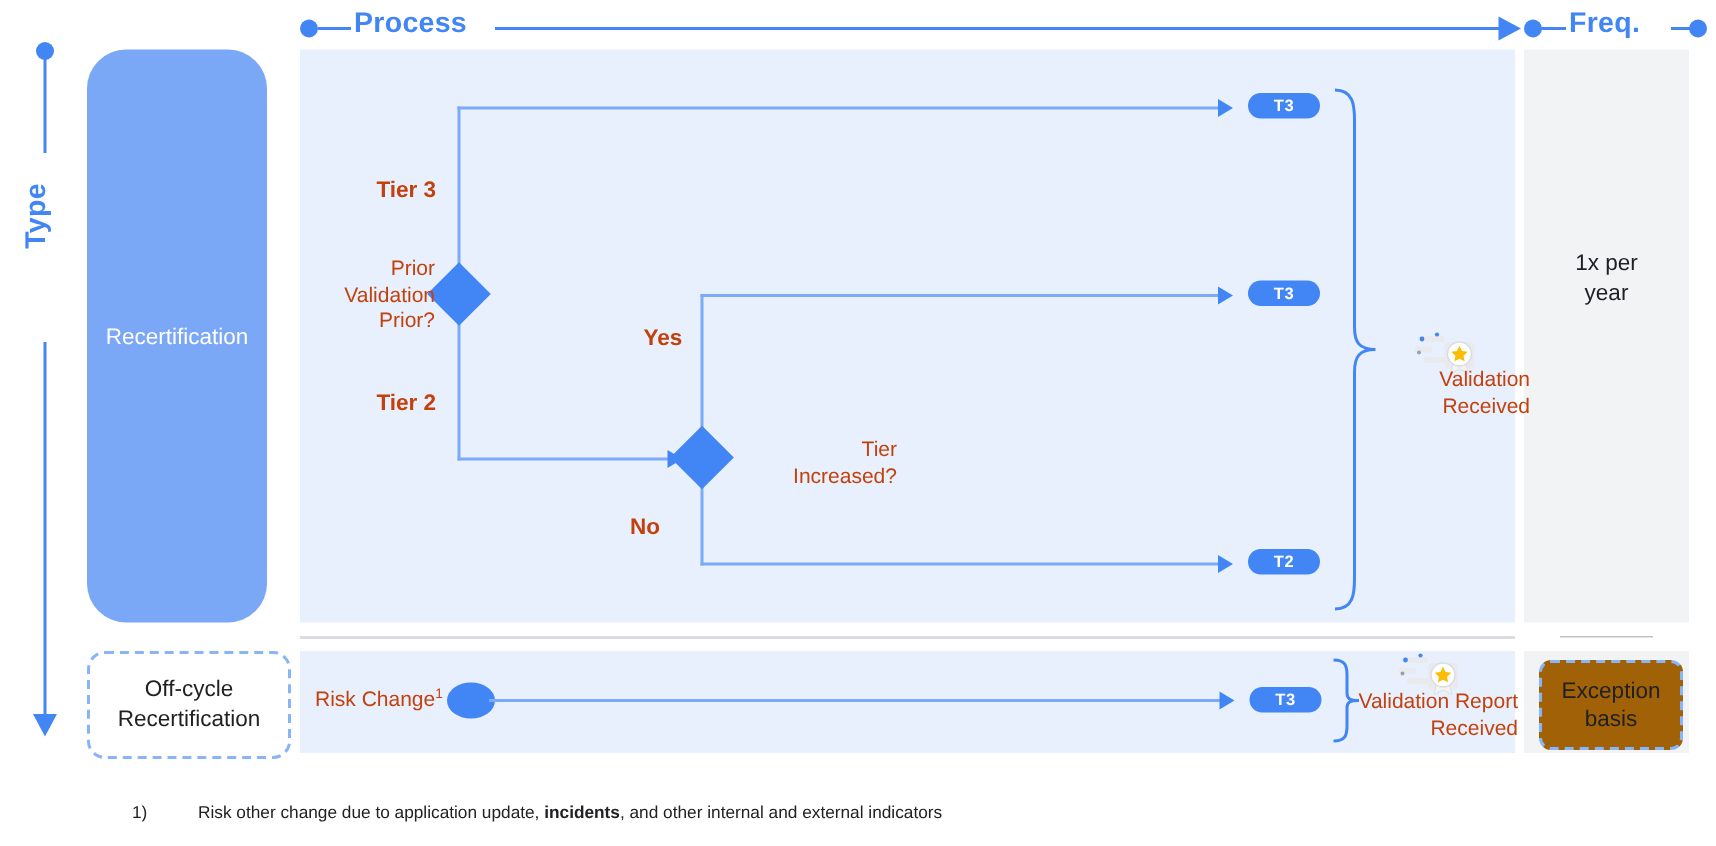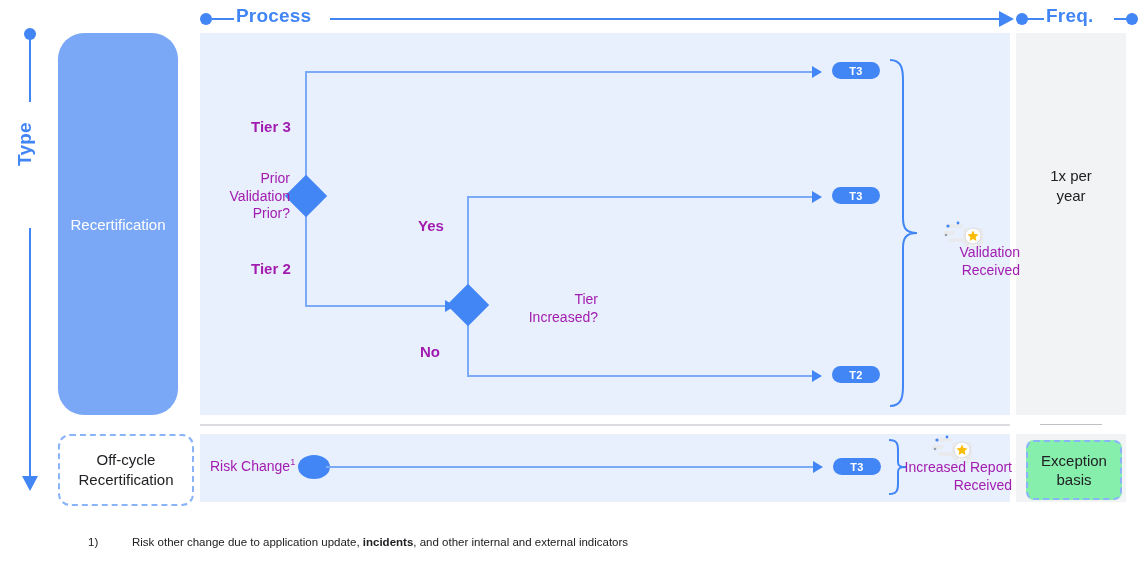--- a/index.html
+++ b/index.html
@@ -73,34 +73,34 @@
   .v{width:2px;}
   .arrowR{width:0;height:0;border-top:6px solid transparent;border-bottom:6px solid transparent;border-left:10px solid #4285F4;}
   .diamond{width:30px;height:30px;background:#4285F4;transform:rotate(45deg);}
   .pill{
     width:48px;height:17px;border-radius:9px;background:#4285F4;color:#fff;
     font-size:11px;font-weight:700;display:flex;align-items:center;justify-content:center;
     letter-spacing:.4px;
   }
   .startnode{width:32px;height:24px;border-radius:50%;background:#4285F4;}
 
-  .lbl{font-size:14px;color:#a21caf;}
+  .lbl{font-size:14px;color:#c2410c;}
   .lbl.b{font-weight:700;font-size:15px;}
   .lbl.c{text-align:right;line-height:1.25;}
 
   
   .brace{stroke:#4285F4;stroke-width:2;fill:none;}
 
   
   .vicon{width:46px;height:34px;}
 
   
   #exception-box{
     left:1026px;top:440px;width:92px;height:56px;border-radius:8px;
-    border:2px dashed #8AB4F8;background:#86efac;
+    border:2px dashed #8AB4F8;background:#a16207;
     display:flex;flex-direction:column;align-items:center;justify-content:center;
     font-size:15px;line-height:1.3;text-align:center;color:#202124;
   }
   #freq-text{
     left:1016px;top:166px;width:110px;text-align:center;font-size:15px;line-height:1.35;color:#202124;
   }
 
   
   #footnote{left:88px;top:536px;width:1000px;font-size:11.5px;color:#202124;}
   #footnote .num{position:absolute;left:0;top:0;}
@@ -178,21 +178,21 @@
     <div>Prior?</div>
   </div>
 
   <div class="abs lbl c" style="left:478px;top:291px;width:120px;">
     <div>Tier</div>
     <div>Increased?</div>
   </div>
 
   <div class="abs lbl b" style="left:251px;top:118px;">Tier 3</div>
   <div class="abs lbl b" style="left:251px;top:260px;">Tier 2</div>
-  <div class="abs lbl b" style="left:418px;top:217px;">Yes</div>
+  <div class="abs lbl b" style="left:429px;top:217px;">Yes</div>
   <div class="abs lbl b" style="left:420px;top:343px;">No</div>
 
   <div class="abs pill" style="left:832px;top:62px;">T3</div>
   <div class="abs pill" style="left:832px;top:187px;">T3</div>
   <div class="abs pill" style="left:832px;top:366px;">T2</div>
 
   <svg class="abs" style="left:886px;top:58px;" width="36" height="350">
     <path class="brace" d="M4,2 C16,2 17,12 17,22 L17,160 C17,170 20,175 31,175 C20,175 17,180 17,190 L17,328 C17,338 16,348 4,348"></path>
   </svg>
 
@@ -236,21 +236,21 @@
     <rect x="8" y="19" width="16" height="4" rx="2" fill="#E8EAED"></rect>
     <circle cx="7" cy="7" r="1.6" fill="#4285F4"></circle>
     <circle cx="17" cy="4" r="1.4" fill="#4285F4"></circle>
     <circle cx="5" cy="16" r="1.3" fill="#9AA0A6"></circle>
     <rect x="22" y="9" width="20" height="18" rx="3" fill="#E8EAED"></rect>
     <path d="M28 22 l-2 8 l6 -3 l6 3 l-2 -8 z" fill="#F1F3F4" stroke="#DADCE0" stroke-width="0.6"></path>
     <circle cx="32" cy="17" r="8" fill="#FFFFFF" stroke="#DADCE0" stroke-width="1"></circle>
     <path d="M32 11.5 l1.7 3.5 l3.8 .5 l-2.8 2.6 .7 3.8 l-3.4 -1.8 l-3.4 1.8 .7 -3.8 l-2.8 -2.6 3.8 -.5 z" fill="#FBBC04"></path>
   </svg>
   <div class="abs lbl c" style="left:898px;top:459px;width:114px;">
-    <div>Increased Report</div>
+    <div>Validation Report</div>
     <div>Received</div>
   </div>
 
   <div class="abs" id="exception-box">
     <span>Exception</span>
     <span>basis</span>
   </div>
 
   <div class="abs" id="footnote">
     <span class="num">1)</span>

